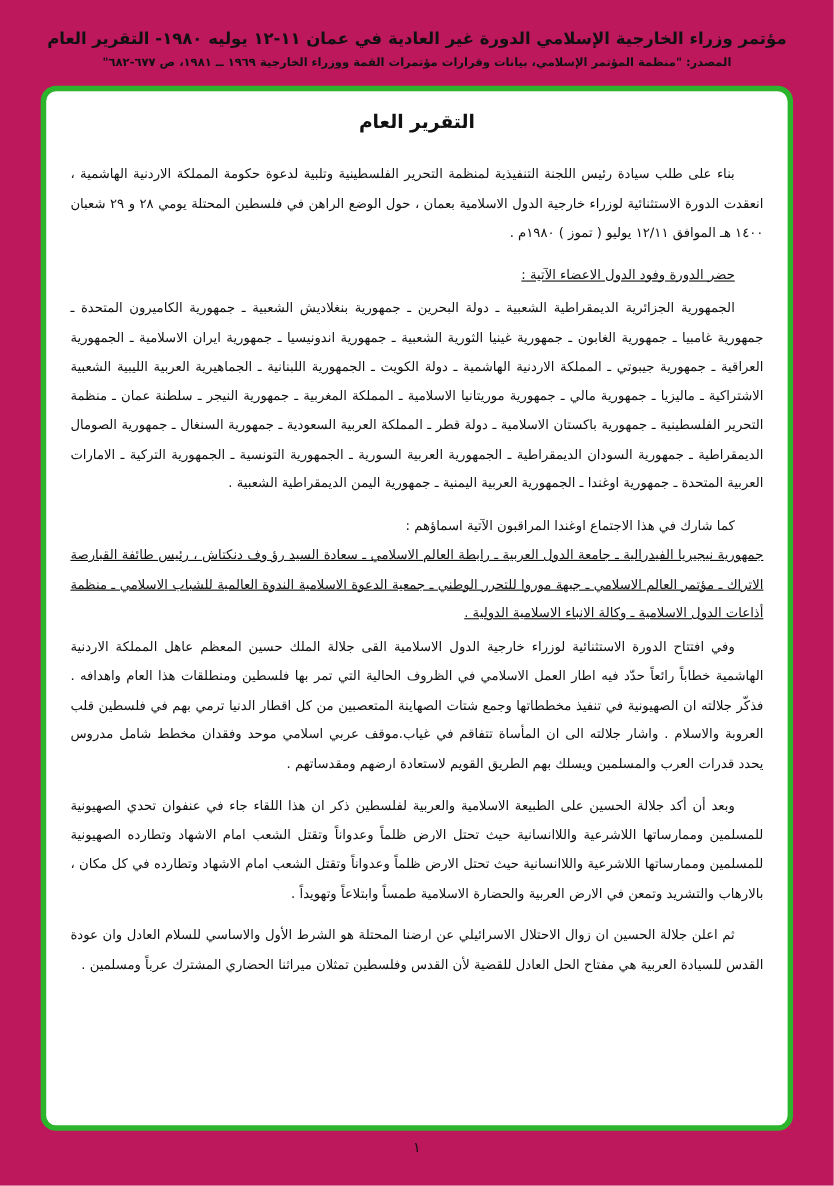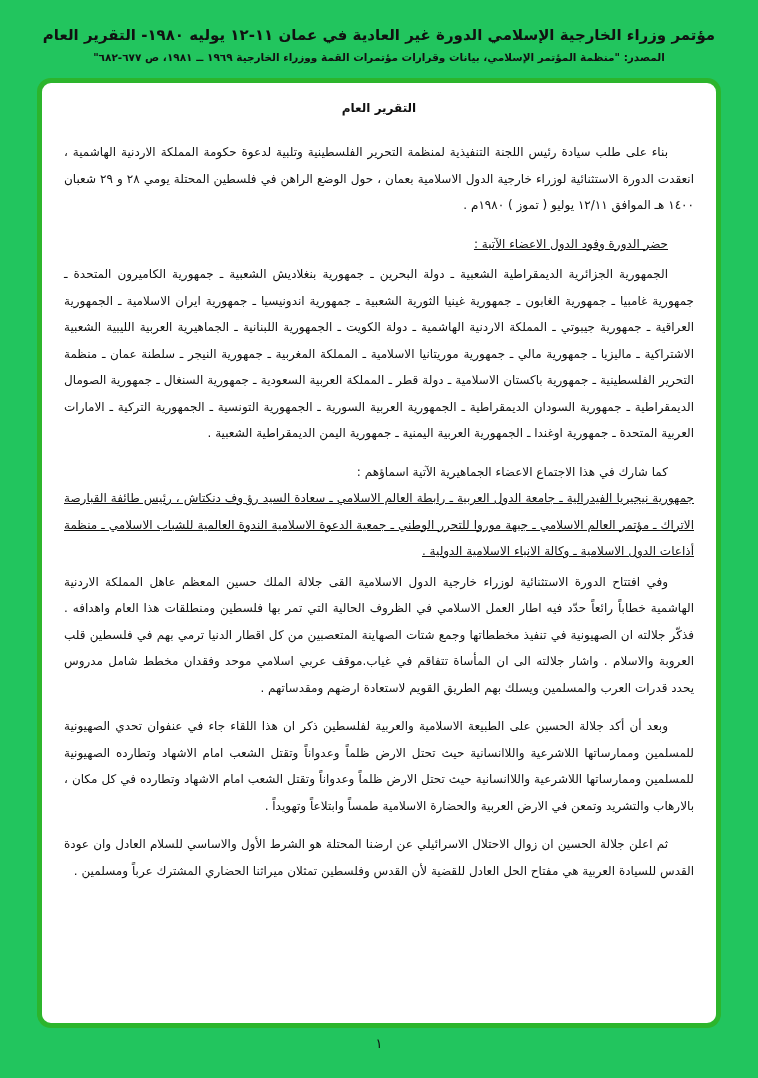--- a/index.html
+++ b/index.html
@@ -9,21 +9,21 @@
     width: 758px;
     height: 1078px;
     overflow: hidden;
     font-family: "DejaVu Sans", sans-serif;
     color: #111111;
   }
   .page {
     width: 758px;
     height: 1078px;
     position: relative;
-    background: #22c55e;
+    background: #be185d;
   }
   .doc-header {
     padding-top: 24px;
     text-align: center;
     direction: rtl;
   }
   .doc-header .title-line {
     font-size: 15px;
     font-weight: 700;
     letter-spacing: 0;
@@ -42,21 +42,21 @@
     margin: 12px auto 0 auto;
     border: 5px solid #2cb52c;
     border-radius: 14px;
     padding: 12px 22px 0 22px;
     overflow: hidden;
     background: #ffffff;
   }
   .report-title {
     text-align: center;
     direction: rtl;
-    font-size: 12px;
+    font-size: 17px;
     font-weight: 700;
     margin: 6px 0 24px 0;
   }
   .report-body {
     direction: rtl;
     text-align: justify;
     font-size: 12px;
     line-height: 26.5px;
   }
   .report-body p {
@@ -83,21 +83,21 @@
     <div class="source-line">المصدر: "منظمة المؤتمر الإسلامي، بيانات وقرارات مؤتمرات القمة ووزراء الخارجية ١٩٦٩ ــ ١٩٨١، ص ٦٧٧-٦٨٢"</div>
   </div>
 
   <div class="report-box" style="border-color: rgb(44, 181, 44);">
     <div class="report-title">التقرير العام</div>
 
     <div class="report-body">
       <p>بناء على طلب سيادة رئيس اللجنة التنفيذية لمنظمة التحرير الفلسطينية وتلبية لدعوة حكومة المملكة الاردنية الهاشمية ، انعقدت الدورة الاستثنائية لوزراء خارجية الدول الاسلامية بعمان ، حول الوضع الراهن في فلسطين المحتلة يومي ٢٨ و ٢٩ شعبان ١٤٠٠ هـ الموافق ١٢/١١ يوليو ( تموز ) ١٩٨٠م .</p>
       <p class="m4">حضر الدورة وفود الدول الاعضاء الآتية :</p>
       <p>الجمهورية الجزائرية الديمقراطية الشعبية ـ دولة البحرين ـ جمهورية بنغلاديش الشعبية ـ جمهورية الكاميرون المتحدة ـ جمهورية غامبيا ـ جمهورية الغابون ـ جمهورية غينيا الثورية الشعبية ـ جمهورية اندونيسيا ـ جمهورية ايران الاسلامية ـ الجمهورية العراقية ـ جمهورية جيبوتي ـ المملكة الاردنية الهاشمية ـ دولة الكويت ـ الجمهورية اللبنانية ـ الجماهيرية العربية الليبية الشعبية الاشتراكية ـ ماليزيا ـ جمهورية مالي ـ جمهورية موريتانيا الاسلامية ـ المملكة المغربية ـ جمهورية النيجر ـ سلطنة عمان ـ منظمة التحرير الفلسطينية ـ جمهورية باكستان الاسلامية ـ دولة قطر ـ المملكة العربية السعودية ـ جمهورية السنغال ـ جمهورية الصومال الديمقراطية ـ جمهورية السودان الديمقراطية ـ الجمهورية العربية السورية ـ الجمهورية التونسية ـ الجمهورية التركية ـ الامارات العربية المتحدة ـ جمهورية اوغندا ـ الجمهورية العربية اليمنية ـ جمهورية اليمن الديمقراطية الشعبية .</p>
-      <p class="m0">كما شارك في هذا الاجتماع الاعضاء الجماهيرية الآتية اسماؤهم :</p>
+      <p class="m0">كما شارك في هذا الاجتماع اوغندا المراقبون الآتية اسماؤهم :</p>
       <p class="no-indent m4">جمهورية نيجيريا الفيدرالية ـ جامعة الدول العربية ـ رابطة العالم الاسلامي ـ سعادة السيد رؤ وف دنكتاش ، رئيس طائفة القبارصة الاتراك ـ مؤتمر العالم الاسلامي ـ جبهة موروا للتحرر الوطني ـ جمعية الدعوة الاسلامية الندوة العالمية للشباب الاسلامي ـ منظمة أذاعات الدول الاسلامية ـ وكالة الانباء الاسلامية الدولية .</p>
       <p>وفي افتتاح الدورة الاستثنائية لوزراء خارجية الدول الاسلامية القى جلالة الملك حسين المعظم عاهل المملكة الاردنية الهاشمية خطاباً رائعاً حدّد فيه اطار العمل الاسلامي في الظروف الحالية التي تمر بها فلسطين ومنطلقات هذا العام واهدافه . فذكّر جلالته ان الصهيونية في تنفيذ مخططاتها وجمع شتات الصهاينة المتعصبين من كل اقطار الدنيا ترمي بهم في فلسطين قلب العروبة والاسلام . واشار جلالته الى ان المأساة تتفاقم في غياب.موقف عربي اسلامي موحد وفقدان مخطط شامل مدروس يحدد قدرات العرب والمسلمين ويسلك بهم الطريق القويم لاستعادة ارضهم ومقدساتهم .</p>
       <p>وبعد أن أكد جلالة الحسين على الطبيعة الاسلامية والعربية لفلسطين ذكر ان هذا اللقاء جاء في عنفوان تحدي الصهيونية للمسلمين وممارساتها اللاشرعية واللاانسانية حيث تحتل الارض ظلماً وعدواناً وتقتل الشعب امام الاشهاد وتطارده الصهيونية للمسلمين وممارساتها اللاشرعية واللاانسانية حيث تحتل الارض ظلماً وعدواناً وتقتل الشعب امام الاشهاد وتطارده في كل مكان ، بالارهاب والتشريد وتمعن في الارض العربية والحضارة الاسلامية طمساً وابتلاعاً وتهويداً .</p>
       <p>ثم اعلن جلالة الحسين ان زوال الاحتلال الاسرائيلي عن ارضنا المحتلة هو الشرط الأول والاساسي للسلام العادل وان عودة القدس للسيادة العربية هي مفتاح الحل العادل للقضية لأن القدس وفلسطين تمثلان ميراثنا الحضاري المشترك عرباً ومسلمين .</p>
 
     </div>
   </div>
 
   <div class="page-footer">
     <span>١</span>

